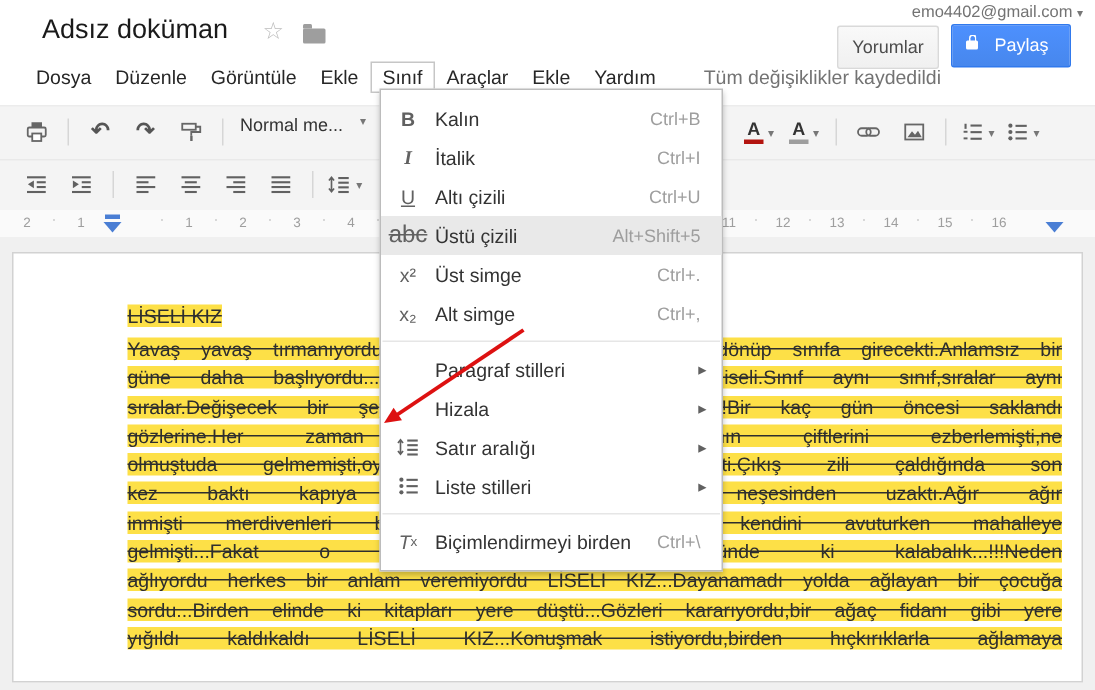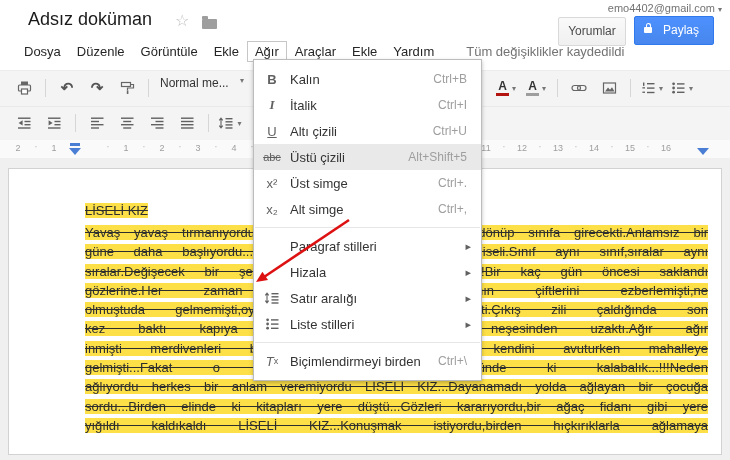--- a/index.html
+++ b/index.html
@@ -68,21 +68,21 @@
 <div class="topbar">
   <div class="email"><span>emo4402@gmail.com</span><span class="car">▾</span></div>
   <div class="doc-title">Adsız doküman</div>
   <span class="star">☆</span>
   <span class="folder"></span>
   <div class="btn btn-comments">Yorumlar</div>
   <div class="btn btn-share"><span class="lock"></span><span>Paylaş</span></div>
 </div>
 
 <div class="menubar">
-  <span style="display:contents"><span class="mb-item">Dosya</span><span class="mb-item">Düzenle</span><span class="mb-item">Görüntüle</span><span class="mb-item">Ekle</span><span class="mb-item mb-open">Ağır</span><span class="mb-item">Araçlar</span><span class="mb-item">Ekle</span><span class="mb-item">Yardım</span></span>
+  <span style="display:contents"><span class="mb-item">Dosya</span><span class="mb-item">Düzenle</span><span class="mb-item">Görüntüle</span><span class="mb-item">Ekle</span><span class="mb-item mb-open">Sınıf</span><span class="mb-item">Araçlar</span><span class="mb-item">Ekle</span><span class="mb-item">Yardım</span></span>
   <span class="save-status">Tüm değişiklikler kaydedildi</span>
 </div>
 
 <div class="toolbar">
   <div class="tb-row tb-row1">
     <div class="tb-group" style="left:10px">
       <span class="icon-set"><span class="tb-btn">
             <svg width="15" height="14">
               <rect x="4" y="0.5" width="7" height="3.5" fill="#666"></rect>
               <rect x="1.5" y="4" width="12" height="6" rx="1" fill="none" stroke="#666" stroke-width="1.2"></rect>
@@ -257,21 +257,21 @@
       </div>
       <div class="fm-item">
         <span class="fm-ic">
           <span class="mig" style="text-decoration:underline">U</span>
         </span>
         <span class="fm-label">Altı çizili</span>
         <span class="fm-sc">Ctrl+U</span>
       </div>
       <div class="fm-item fm-hover">
         <span class="fm-ic">
-          <span class="mig" style="text-decoration:line-through;font-size:11px">abc</span>
+          <span class="mig" style="text-decoration:line-through;font-size:16px">abc</span>
         </span>
         <span class="fm-label">Üstü çizili</span>
         <span class="fm-sc">Alt+Shift+5</span>
       </div>
       <div class="fm-item">
         <span class="fm-ic">
           <span class="mig">x²</span>
         </span>
         <span class="fm-label">Üst simge</span>
         <span class="fm-sc">Ctrl+.</span>

